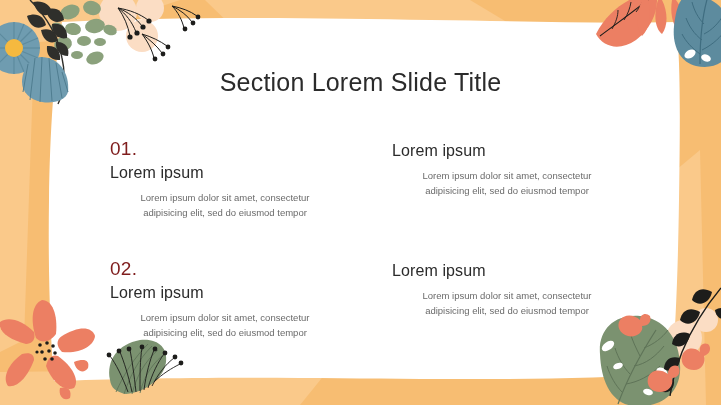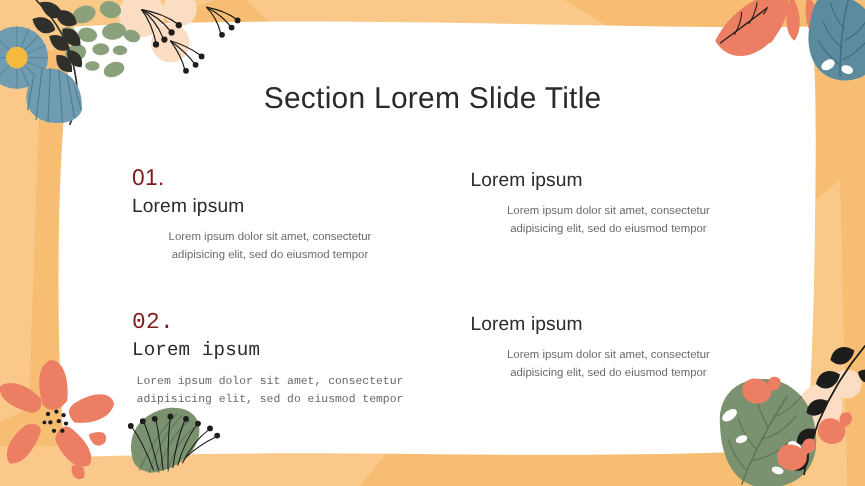--- a/index.html
+++ b/index.html
@@ -12,21 +12,21 @@
     position:absolute;left:0;top:68px;width:721px;text-align:center;
     font-size:25px;font-weight:400;color:#2b2b2b;letter-spacing:.2px;
   }
   .item{position:absolute;width:230px;}
   .item-num{font-size:19px;font-weight:400;color:#7f1d1d;line-height:1.15;letter-spacing:.3px;}
   .item-head{font-size:16px;font-weight:400;color:#2b2b2b;line-height:1.2;margin-top:3px;letter-spacing:.1px;}
   .item-body{font-size:9.5px;font-weight:400;color:#6a6a6a;line-height:1.55;margin-top:9px;}
   .item-body span{display:block;text-align:center;}
   #item-1{left:110px;top:138px;}
   #item-3{left:392px;top:138px;}
-  #item-2{left:110px;top:258px;font-family:Liberation Mono, monospace;}
+  #item-2{left:110px;top:258px;}
   #item-4{left:392px;top:258px;}
 </style>
 </head>
 <body>
 
 <div id="slide">
 
   <svg class="layer" id="frame-svg" viewBox="0 0 721 405">
 
     <rect x="0" y="0" width="721" height="405" fill="#f7bd72"></rect>

